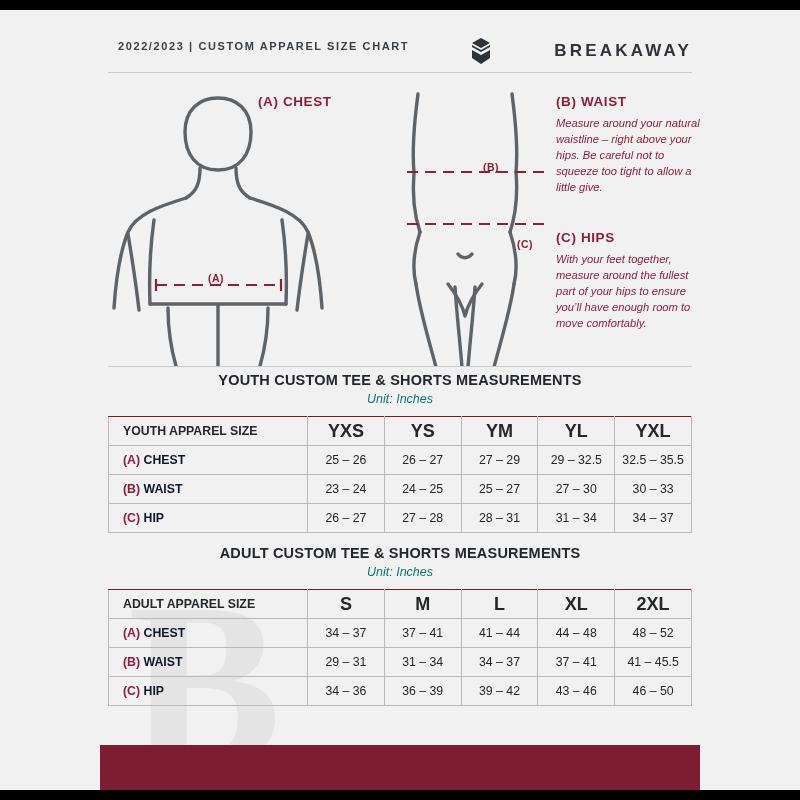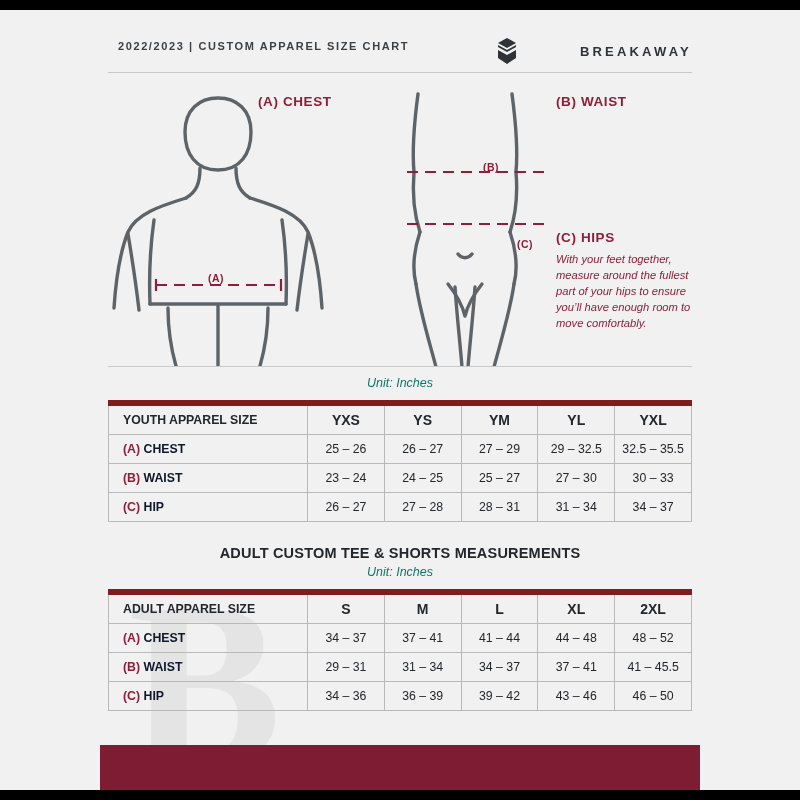--- a/index.html
+++ b/index.html
@@ -64,21 +64,21 @@
     display: flex;
     align-items: center;
     gap: 14px;
   }
   .brand-mark {
     width: 22px;
     height: 26px;
     position: relative;
   }
   .brand-name {
-    font-size: 13px;
+    font-size: 17px;
     font-weight: bold;
     letter-spacing: 3.2px;
     color: #2f3338;
     padding-left: 48px;
   }
   .header-rule {
     position: absolute;
     left: 108px;
     top: 62px;
     width: 584px;
@@ -165,35 +165,35 @@
   }
   th.rowhead, td.rowhead {
     text-align: left;
     padding-left: 14px;
     width: 184px;
     font-weight: bold;
   }
   th.colhead {
     font-weight: bold;
     text-align: center;
-    font-size: 14px;
+    font-size: 18px;
   }
   td.val {
     text-align: center;
     font-weight: normal;
   }
   .lbl-red {
     color: #8f1f38;
     font-weight: bold;
   }
   .lbl-dark {
     color: #0f172a;
     font-weight: bold;
   }
-  tr.first-head th { border-top: 6px solid #7f1d1d; }
+  tr.first-head th { border-top: 1px solid #7f1d1d; }
   
   .footer-bar {
     position: absolute;
     left: 100px;
     top: 735px;
     width: 600px;
     height: 45px;
     background: #7e1c33;
   }
 </style>
@@ -286,30 +286,32 @@
 
       <span class="marker" style="left:208px; top:200px;">(A)</span>
       <span class="marker" style="left:483px; top:89px;">(B)</span>
       <span class="marker" style="left:517px; top:166px;">(C)</span>
 
       <div class="note note-a">
         <div class="note-title">(A) CHEST</div>
       </div>
       <div class="note note-b">
         <div class="note-title">(B) WAIST</div>
+        <div class="note-body">Measure around your natural waistline – right above your hips. Be careful not to squeeze too tight to allow a little give.</div>
       </div>
       <div class="note note-c">
         <div class="note-title">(C) HIPS</div>
         <div class="note-body">With your feet together, measure around the fullest part of your hips to ensure you’ll have enough room to move comfortably.</div>
       </div>
 
       <div class="illus-rule"></div>
     </div>
 
     <div class="section" style="top:362px;">
+      <div class="sec-title">YOUTH CUSTOM TEE &amp; SHORTS MEASUREMENTS</div>
       <div class="sec-unit">Unit: Inches</div>
       <table>
         <tbody>
             <tr class="first-head">
           <th class="rowhead">YOUTH APPAREL SIZE</th>
           <th class="colhead">YXS</th>
           <th class="colhead">YS</th>
           <th class="colhead">YM</th>
           <th class="colhead">YL</th>
           <th class="colhead">YXL</th>

